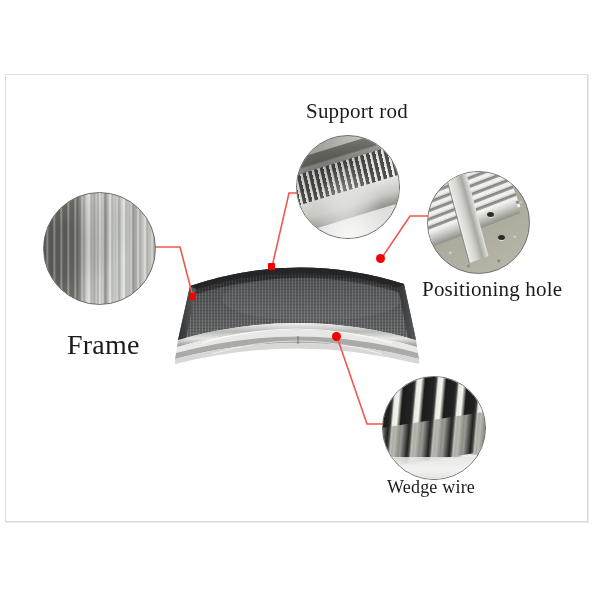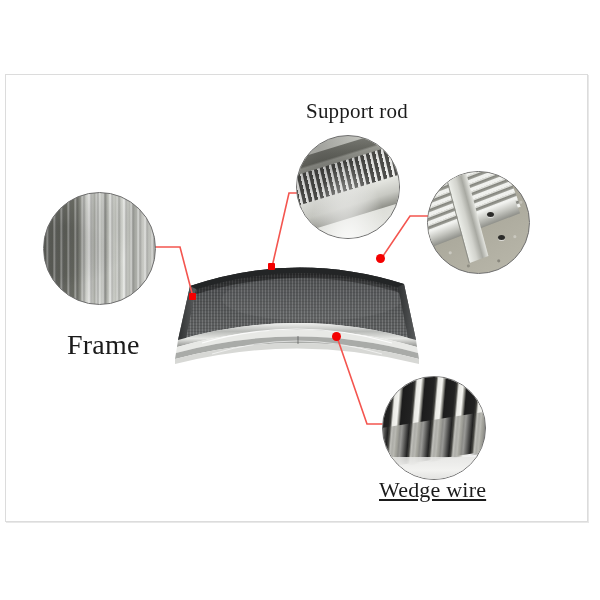--- a/index.html
+++ b/index.html
@@ -31,21 +31,21 @@
   .label {
     position: absolute;
     color: #1b1b1b;
     font-family: "Liberation Serif", serif;
     white-space: nowrap;
     letter-spacing: 0.2px;
   }
   #label-support-rod { left: 306px; top: 99px; font-size: 21px; }
   #label-positioning-hole { left: 422px; top: 277px; font-size: 21px; }
   #label-frame { left: 67px; top: 329px; font-size: 28px; }
-  #label-wedge-wire { left: 379px; top: 477px; font-size: 22px; text-decoration: underline; }
+  #label-wedge-wire { left: 387px; top: 477px; font-size: 18px; }
 
   
   .callout {
     position: absolute;
     border-radius: 50%;
     overflow: hidden;
     border: 1px solid #6f6f6f;
     box-sizing: border-box;
   }
 
@@ -320,16 +320,17 @@
     <div class="tips"></div>
     <div class="base"></div>
   </div>
 
   <div class="dot" style="left:189px; top:293px;"></div>
   <div class="dot" style="left:268px; top:263px;"></div>
   <div class="dot round" style="left:376px; top:254px;"></div>
   <div class="dot round" style="left:332px; top:332px;"></div>
 
   <div class="label" id="label-support-rod">Support rod</div>
+  <div class="label" id="label-positioning-hole">Positioning hole</div>
   <div class="label" id="label-frame">Frame</div>
   <div class="label" id="label-wedge-wire">Wedge wire</div>
 
 </div>
 
 </body></html>

